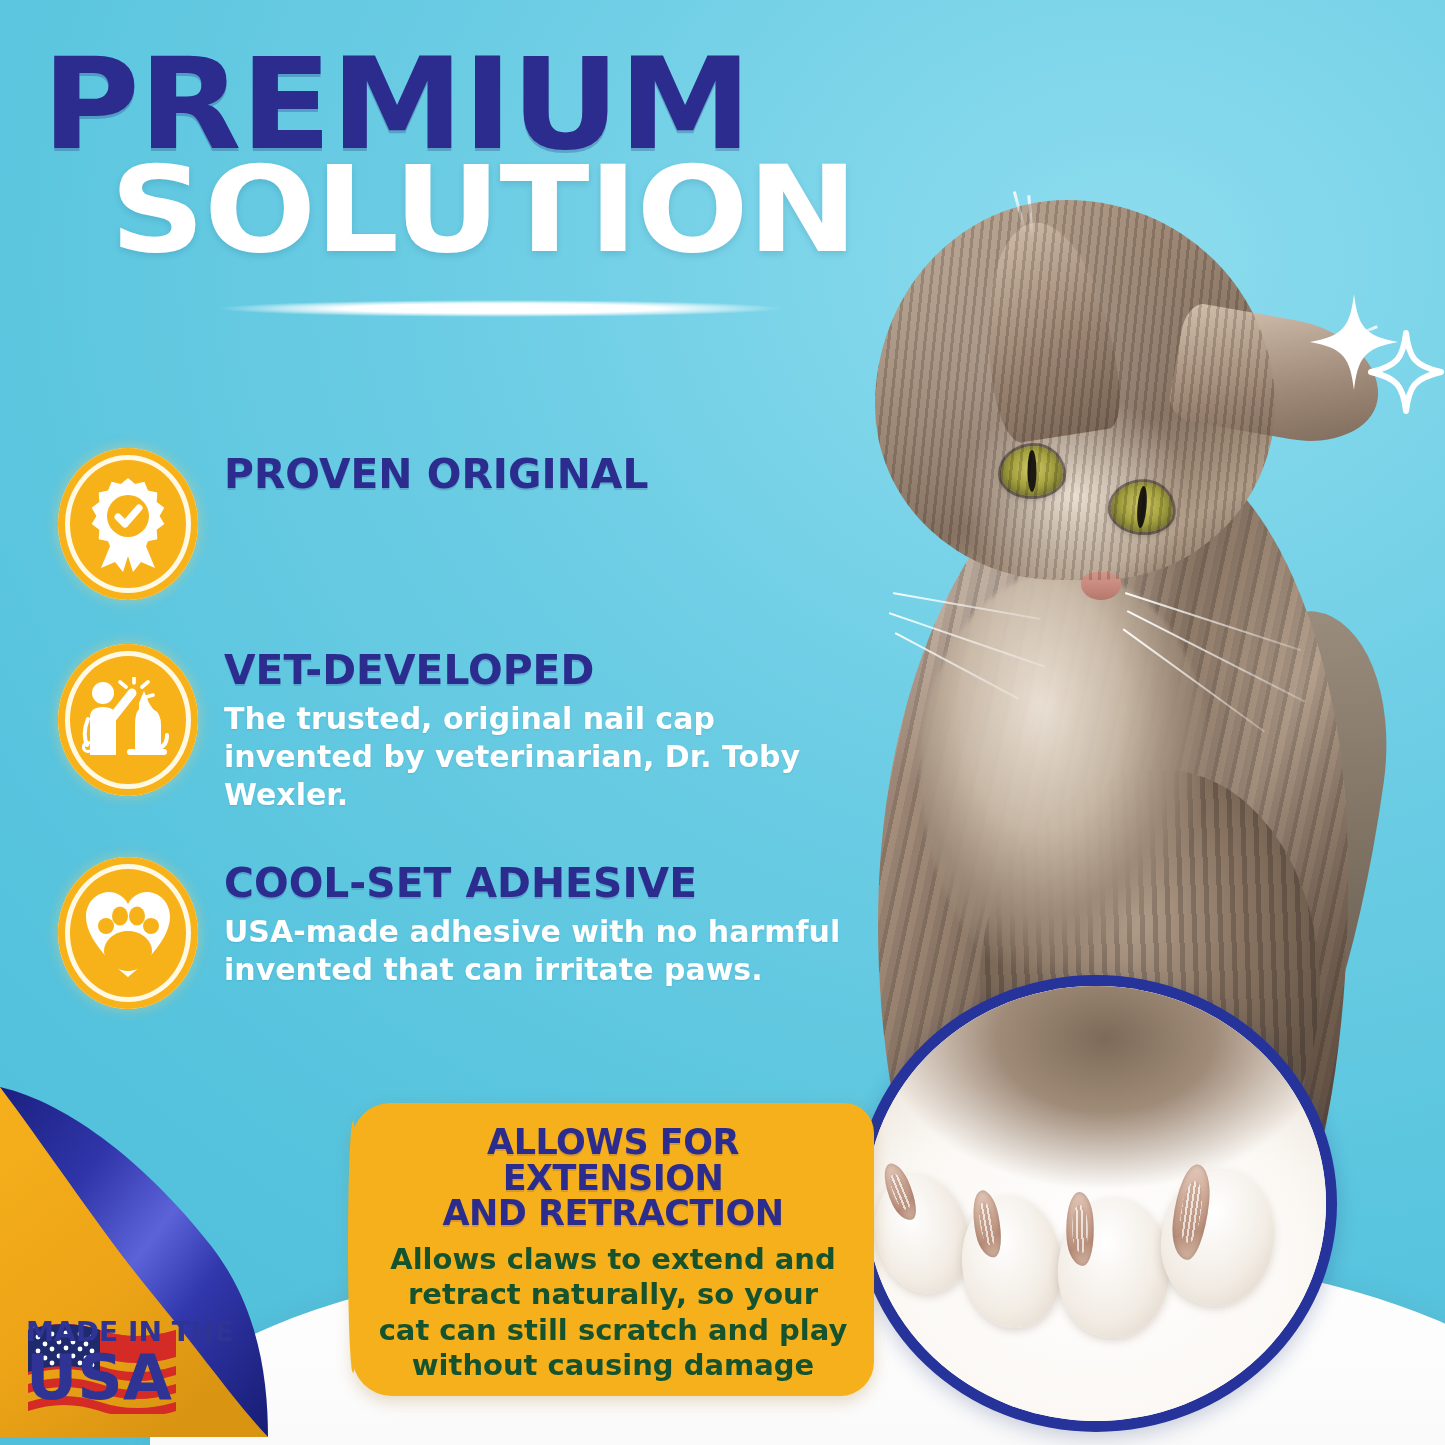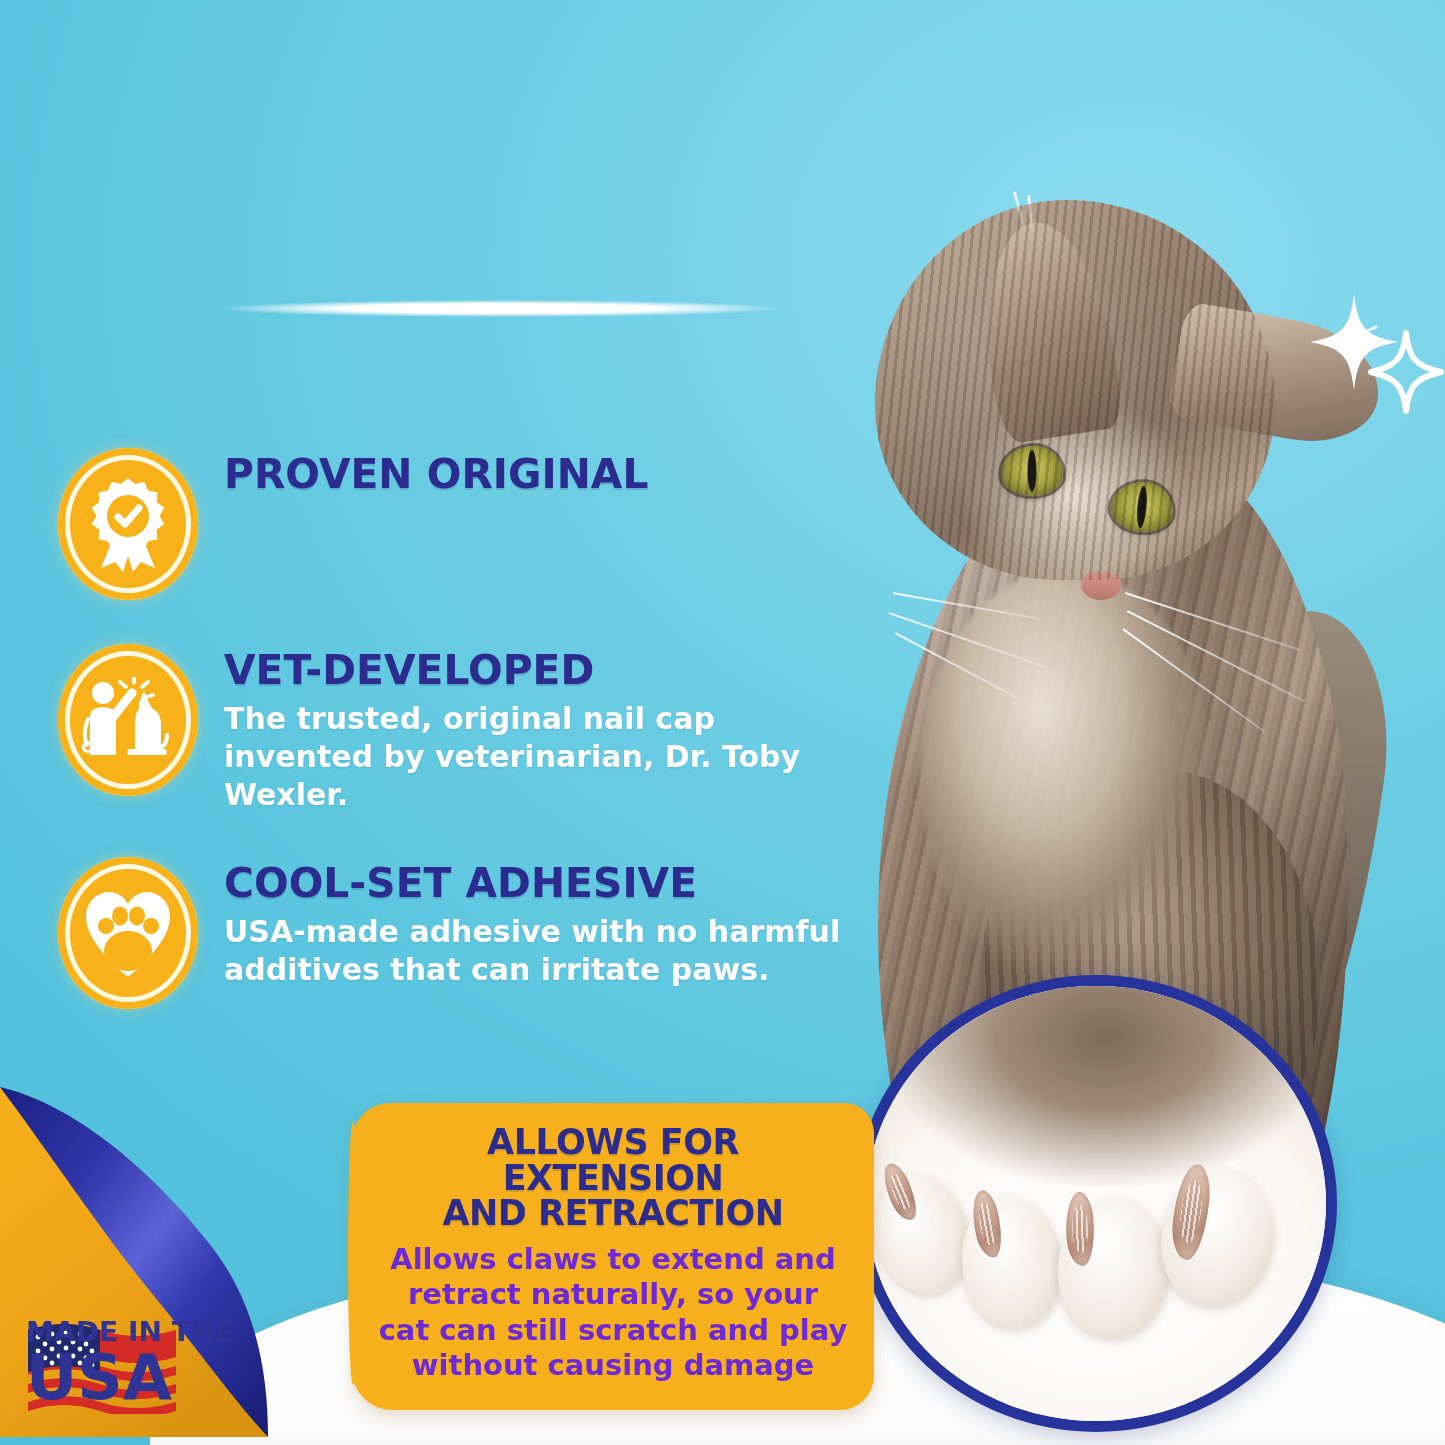--- a/index.html
+++ b/index.html
@@ -178,38 +178,38 @@
     box-shadow:inset 0 0 5px rgba(120,80,60,.45);}
   .claw::after{content:"";position:absolute;inset:18% 22%;
     background:repeating-linear-gradient(92deg, rgba(255,255,255,.85) 0 2px, rgba(180,150,130,.4) 2px 5px);
     border-radius:inherit;opacity:.8;}
 
   
   .callout{
     position:absolute;left:352px;top:1103px;width:522px;min-height:260px;
     background:#f6b01c;
     border-radius:38px 30px 34px 40px;
-    padding:22px 26px 26px 26px;
+    padding:22px 26px 12px 26px;
     box-sizing:border-box;
     box-shadow:0 6px 16px rgba(150,100,10,.22);
     text-align:center;
   }
   .callout::before{
     content:"";position:absolute;left:-4px;top:18px;width:10px;height:86%;
     background:#f6b01c;border-radius:50%;
   }
   .callout-title{
     font-family:"DejaVu Sans", sans-serif;
     font-weight:bold;font-size:35px;line-height:1.02;color:#2b2c8e;
     text-transform:uppercase;margin:0 0 10px 0;letter-spacing:-.5px;
     text-shadow:0 2px 0 rgba(35,38,120,.16);
   }
   .callout-body{
     font-family:"DejaVu Sans", sans-serif;
-    font-size:29px;line-height:1.22;color:#6d28d9;font-weight:600;margin:0;
+    font-size:29px;line-height:1.22;color:#14532d;font-weight:600;margin:0;
   }
 
   
   .peel{position:absolute;left:0;bottom:8px;width:430px;height:390px;}
   .peel svg{display:block;position:absolute;left:0;top:0;}
   .usa-badge{
     position:absolute;left:26px;bottom:28px;width:210px;
   }
   .flag{width:152px;height:96px;display:block;margin-bottom:12px;}
   .made-line{
@@ -260,20 +260,24 @@
     </svg>
   </div>
   <div class="sparkle" style="left:1368px;top:330px;">
     <svg width="76" height="84" viewBox="0 0 76 84" aria-hidden="true">
       <path d="M38 3 C41 28 47 36 73 42 C47 48 41 56 38 81 C35 56 29 48 3 42 C29 36 35 28 38 3 Z" fill="none" stroke="#ffffff" stroke-width="6" stroke-linejoin="round"></path>
     </svg>
   </div>
 
   <div class="ground"></div>
 
+  <div class="headline">
+    <div class="hl-line hl-premium">PREMIUM</div>
+    <div class="hl-line hl-solution">SOLUTION</div>
+  </div>
   <div class="hl-divider"></div>
 
   <div class="features">
 
     <div class="feature">
       <div class="feat-badge">
         <svg width="86" height="96" viewBox="0 0 86 96" aria-hidden="true">
           <path d="M30 58 L16 92 L30 86 L38 96 L48 64 Z" fill="#ffffff"></path>
           <path d="M56 58 L70 92 L56 86 L48 96 L38 64 Z" fill="#ffffff"></path>
           <path d="M43 2 l7.2 6.1 9.2-2.3 3.6 8.8 9.3 1.9 -0.6 9.5 7.6 5.7 -4.7 8.2 4.7 8.2 -7.6 5.7 0.6 9.5 -9.3 1.9 -3.6 8.8 -9.2-2.3 -7.2 6.1 -7.2-6.1 -9.2 2.3 -3.6-8.8 -9.3-1.9 0.6-9.5 -7.6-5.7 4.7-8.2 -4.7-8.2 7.6-5.7 -0.6-9.5 9.3-1.9 3.6-8.8 9.2 2.3 Z" fill="#ffffff"></path>
@@ -314,21 +318,21 @@
           <path d="M46 90 C46 90 4 58 4 30 C4 14 16 5 27 5 C36 5 43 11 46 17 C49 11 56 5 65 5 C76 5 88 14 88 30 C88 58 46 90 46 90 Z" fill="#ffffff"></path>
           <circle cx="24" cy="39" r="8" fill="#f8b219"></circle>
           <ellipse cx="38" cy="29" rx="8" ry="9.6" fill="#f8b219"></ellipse>
           <ellipse cx="55" cy="29" rx="8" ry="9.6" fill="#f8b219"></ellipse>
           <circle cx="69" cy="39" r="8" fill="#f8b219"></circle>
           <path d="M46 44 C60 44 70 54 70 64 C70 74 58 84 46 84 C34 84 22 74 22 64 C22 54 32 44 46 44 Z" fill="#f8b219"></path>
         </svg>
       </div>
       <div class="feat-text">
         <h3 class="feat-title">COOL-SET ADHESIVE</h3>
-        <p class="feat-body">USA-made adhesive with no harmful additives that can irritate paws.</p>
+        <p class="feat-body">USA-made adhesive with no harmful invented that can irritate paws.</p>
       </div>
     </div>
 
   </div>
 
   <div class="paw-inset">
     <div class="paw-bg">
       <div class="pad" style="left:22px;top:200px;width:92px;height:120px;transform:rotate(-16deg);"></div>
       <div class="pad" style="left:108px;top:222px;width:100px;height:132px;transform:rotate(-7deg);"></div>
       <div class="pad" style="left:204px;top:224px;width:112px;height:140px;transform:rotate(3deg);"></div>

